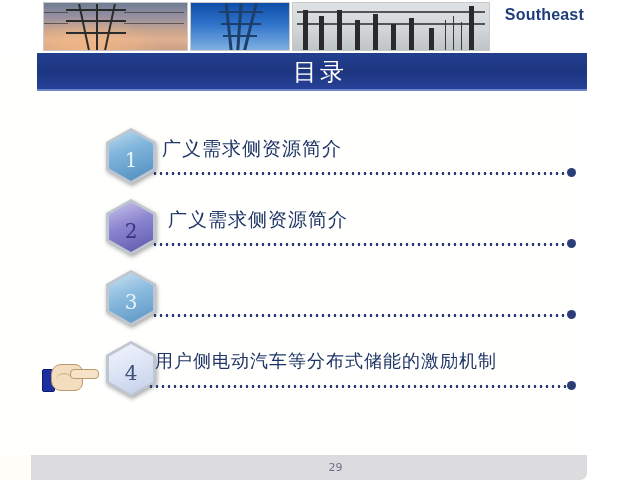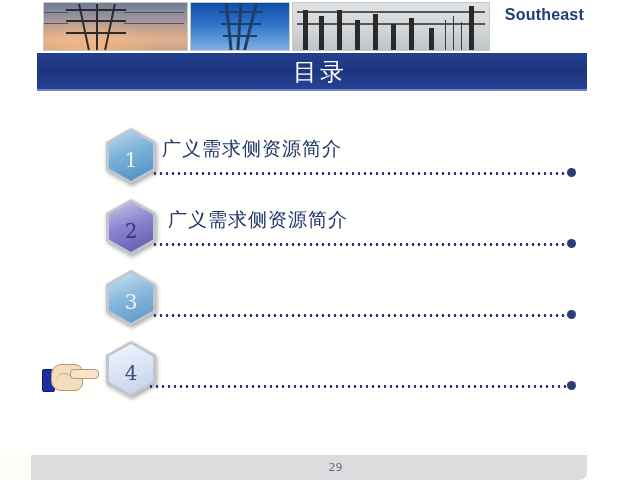--- a/index.html
+++ b/index.html
@@ -335,20 +335,21 @@
       <div class="enddot"></div>
     </div>
 
     <div class="toc-item r4">
       <div class="hexwrap">
         <div class="hex hex4">
           <div class="face"></div>
           <div class="hexnum">4</div>
         </div>
       </div>
+      <div class="toc-label">用户侧电动汽车等分布式储能的激励机制</div>
       <div class="dots"></div>
       <div class="enddot"></div>
     </div>
   </div>
 
   <div class="hand">
     <div class="cuff"></div>
     <div class="palm"></div>
     <div class="finger"></div>
     <div class="knuckle"></div>

